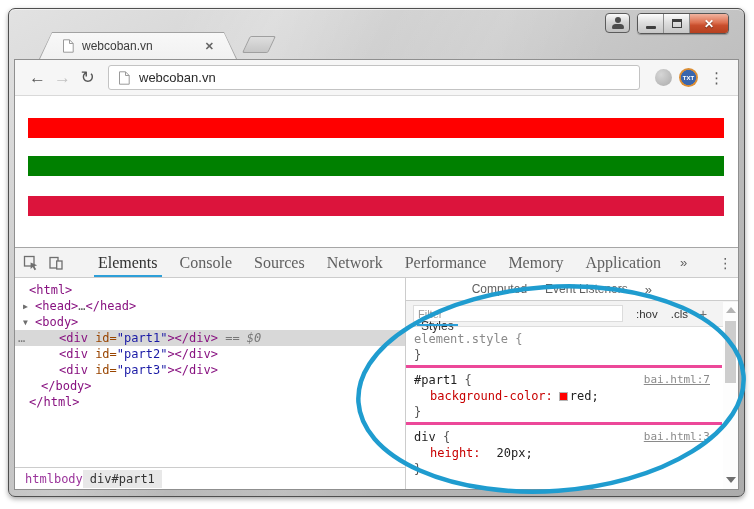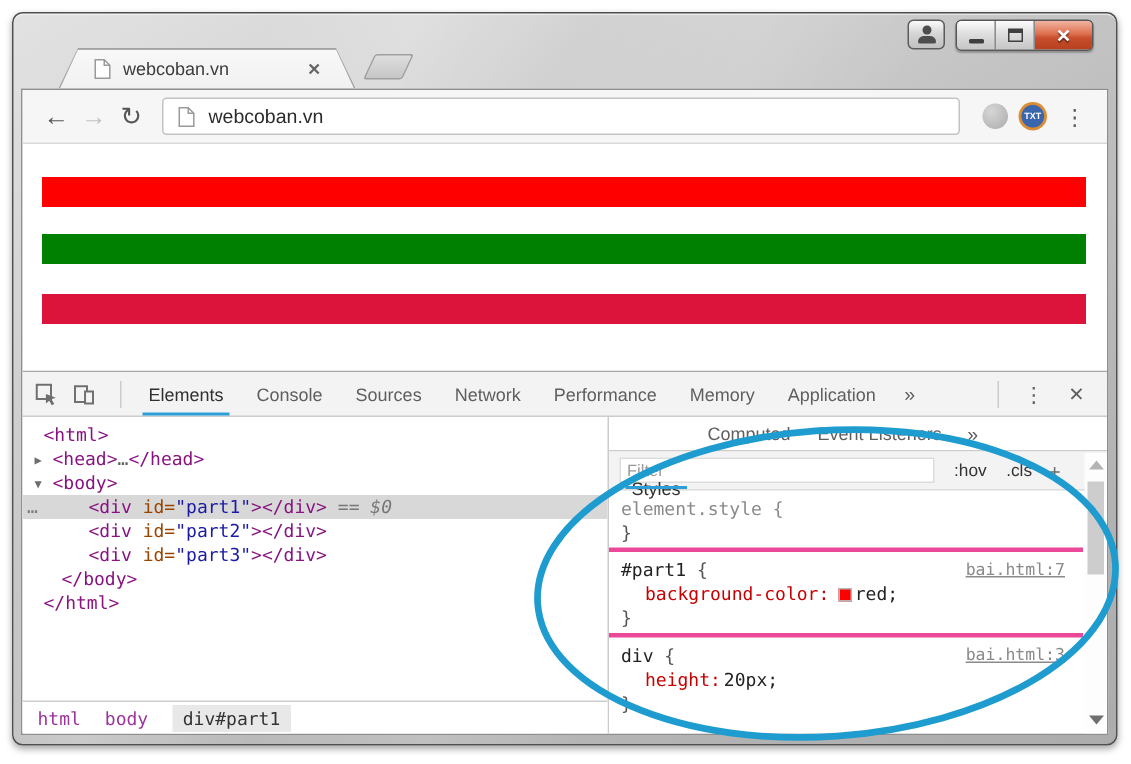--- a/index.html
+++ b/index.html
@@ -64,21 +64,21 @@
   .page { height:151px; flex-shrink:0; position:relative; background:#fff; }
   .bar { position:absolute; left:13px; width:696px; height:20px; }
 
   
   .devtools { flex:1; min-height:0; border-top:1px solid #a6a6a6; display:flex; flex-direction:column; background:#fff; }
   .dt-toolbar { height:30px; flex-shrink:0; background:#f3f3f3; border-bottom:1px solid #ccc;
     display:flex; align-items:center; padding:0 8px; }
   .dt-icon { margin-right:9px; display:flex; }
   .dt-sep { width:1px; height:18px; background:#ccc; margin:0 7px; }
   .dt-tabs { display:flex; height:100%; }
-  .dt-tab { padding:0 11px; font-size:12px; color:#5f5f5f; display:flex; align-items:center; position:relative; }
+  .dt-tab { padding:0 11px; font-size:16px; color:#5f5f5f; display:flex; align-items:center; position:relative;font-family:Liberation Serif, serif; }
   .dt-tab.active { color:#303030; }
   .dt-tab.active::after { content:''; position:absolute; left:7px; right:7px; bottom:0; height:2px; background:#2d9fd8; }
   .dt-more { font-size:13px; color:#5f5f5f; padding:0 8px; align-self:center; }
   .dt-spacer { flex:1; }
   .dt-kebab { font-size:14px; color:#5f5f5f; padding:0 9px; }
   .dt-close { font-size:13px; color:#5f5f5f; padding:0 7px; }
 
   .dt-main { flex:1; min-height:0; display:flex; }
   .dt-left { width:391px; flex-shrink:0; border-right:1px solid #ccc; display:flex; flex-direction:column; background:#fff; }
   .tree { flex:1; min-height:0; padding-top:4px; font:12px/16px "DejaVu Sans Mono", monospace;
@@ -86,21 +86,21 @@
   .trow { height:16px; white-space:pre; position:relative; }
   .trow.sel { background:#d8d8d8; }
   .gutter { position:absolute; left:3px; color:#7d7d7d; letter-spacing:-1px; }
   .r-html  { padding-left:14px; } .r-head, .r-body { padding-left:8px; }
   .r-div   { padding-left:44px; } .r-bclose { padding-left:26px; } .r-hclose { padding-left:14px; }
   .arrow { display:inline-block; width:12px; font-size:8px; color:#6e6e6e; vertical-align:1px; }
   .tag { color:#881280; } .attr { color:#994500; } .val { color:#1a1aa6; }
   .dots { color:#5f5f5f; } .flag { color:#777; font-style:italic; }
 
   .crumbs { height:22px; flex-shrink:0; border-top:1px solid #ccc; background:#fff;
-    display:flex; align-items:center; padding:0 10px; gap:16px; font:12px "DejaVu Sans Mono", monospace; }
+    display:flex; align-items:center; padding:0 10px; font:12px "DejaVu Sans Mono", monospace; }
   .crumb { color:#9b359b; }
   .crumb.sel { color:#333; background:#e8e8e8; padding:2px 7px; }
 
   .dt-right { flex:1; min-width:0; display:flex; flex-direction:column; position:relative; background:#fff; }
   .style-tabs { height:23px; flex-shrink:0; border-bottom:1px solid #ccc; display:flex; padding-left:6px;
     font-size:12px; color:#5f5f5f; }
   .stab { padding:0 9px; display:flex; align-items:center; position:relative; }
   .stab.active { color:#303030;margin-top:48px; }
   .stab.active::after { content:''; position:absolute; left:5px; right:5px; bottom:0; height:2px; background:#2d9fd8; }
   .stab-more { font-size:13px; padding:0 8px; align-self:center; }
@@ -115,21 +115,21 @@
   .rules { flex:1; min-height:0; position:relative; font:12px/16px "DejaVu Sans Mono", monospace;
     color:#222; overflow:hidden; padding-right:16px; }
   .sec { padding:4px 8px 2px; border-bottom:3px solid #ec4899; }
   .sec:last-child { border-bottom:none; }
   .sec-head { position:relative; }
   .src-link { position:absolute; right:4px; top:0; color:#8a8a8a; text-decoration:underline; font-size:11px;padding-left:48px; }
   .grey { color:#8a8a8a; }
   .brace { color:#555; }
   .prop { padding-left:16px; }
   .pname { color:#c80000; }
-  .pval  { color:#222; margin-left:2px; }
+  .pval  { color:#222; margin-left:16px; }
   .swatch { display:inline-block; width:9px; height:9px; border:1px solid #b5b5b5;
     margin:0 2px 0 6px; vertical-align:-1px; }
   .exp-arrow { font-size:8px; color:#555; margin:0 3px; vertical-align:1px; }
 
   .scrollbar { position:absolute; top:24px; right:0; bottom:0; width:15px; background:#fdfdfd; }
   .sb-up { position:absolute; top:5px; left:3px; width:0; height:0;
     border-left:5px solid transparent; border-right:5px solid transparent; border-bottom:6px solid #b4b4b4; }
   .sb-thumb { position:absolute; top:19px; left:2px; width:11px; height:62px; background:#cdcdcd; }
   .sb-down { position:absolute; bottom:6px; left:3px; width:0; height:0;
     border-left:5px solid transparent; border-right:5px solid transparent; border-top:6px solid #6f6f6f; }

